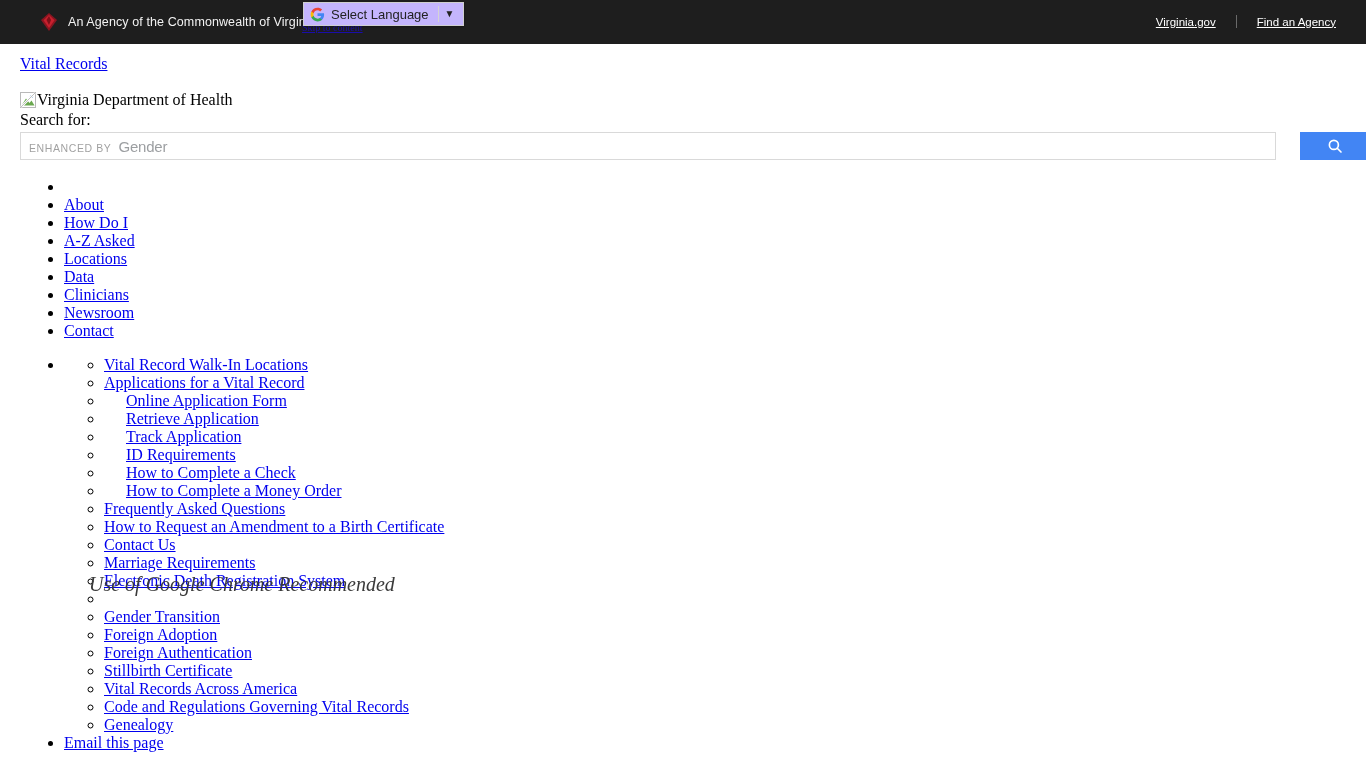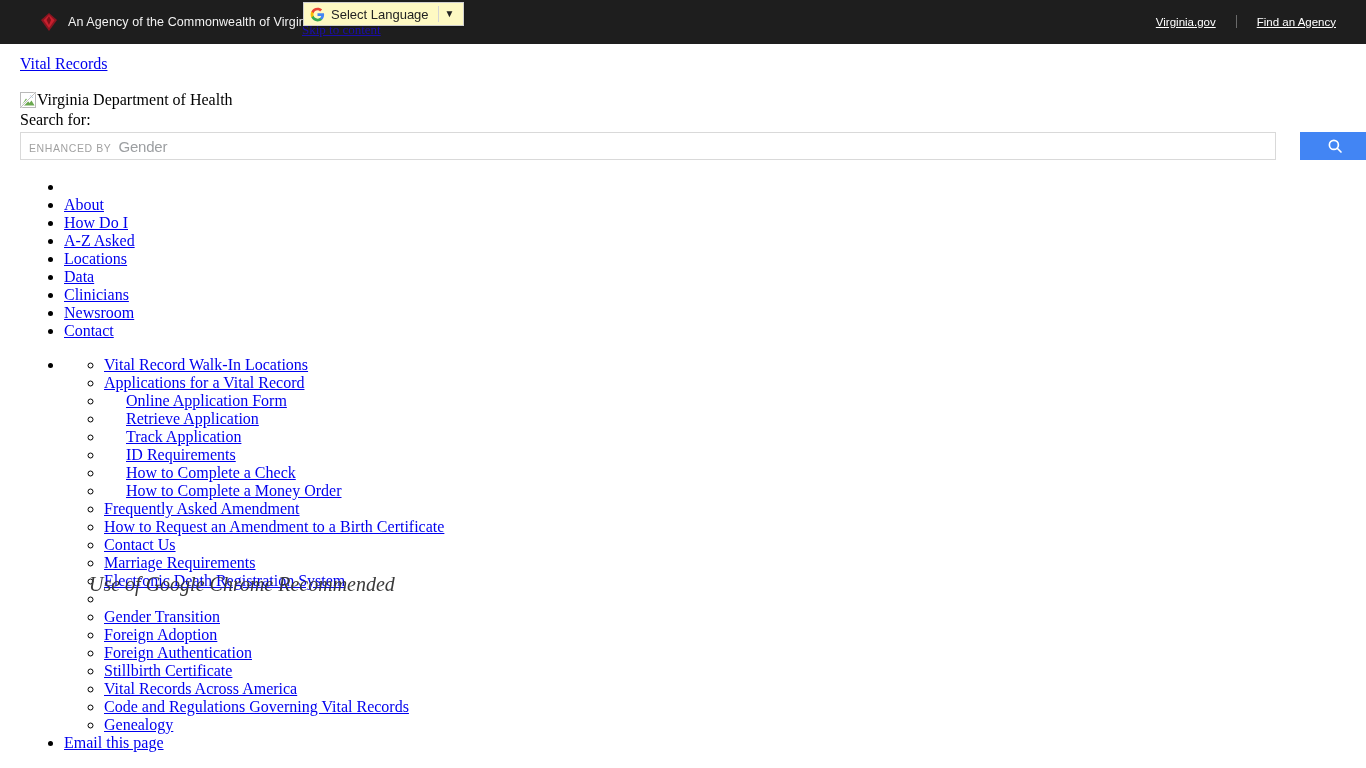--- a/index.html
+++ b/index.html
@@ -71,21 +71,21 @@
     background: #6a6a6a;
     display: inline-block;
   }
 
   
   .gt-widget {
     position: absolute;
     left: 303px;
     top: 2px;
     height: 22px;
-    background: #fef9c3;
+    background: #c4b5fd;
     border: 1px solid #cfcfcf;
     box-shadow: 0 1px 2px rgba(0,0,0,0.28);
     display: flex;
     align-items: center;
     padding: 0 2px 0 6px;
     z-index: 30;
     font-family: "Liberation Sans", "DejaVu Sans", sans-serif;
   }
   .gt-g {
     width: 15px; height: 15px;
@@ -109,21 +109,21 @@
     padding: 0 6px 0 6px;
     line-height: 1;
   }
 
   
   .skip-link {
     position: absolute;
     left: 302px;
     top: 22px;
     font-family: "Liberation Serif", "DejaVu Serif", serif;
-    font-size: 13px;
+    font-size: 10px;
     color: #1a0dab;
     text-decoration: underline;
     z-index: 20;
     white-space: nowrap;
   }
 
   
   .doc {
     position: absolute;
     top: 44px;
@@ -332,21 +332,21 @@
     <li>
       <ul id="section-nav">
           <li><a href="#">Vital Record Walk-In Locations</a></li>
           <li><a href="#">Applications for a Vital Record</a></li>
           <li><span class="indent-1"></span><a href="#">Online Application Form</a></li>
           <li><span class="indent-1"></span><a href="#">Retrieve Application</a></li>
           <li><span class="indent-1"></span><a href="#">Track Application</a></li>
           <li><span class="indent-1"></span><a href="#">ID Requirements</a></li>
           <li><span class="indent-1"></span><a href="#">How to Complete a Check</a></li>
           <li><span class="indent-1"></span><a href="#">How to Complete a Money Order</a></li>
-          <li><a href="#">Frequently Asked Amendment</a></li>
+          <li><a href="#">Frequently Asked Questions</a></li>
           <li><a href="#">How to Request an Amendment to a Birth Certificate</a></li>
           <li><a href="#">Contact Us</a></li>
           <li><a href="#">Marriage Requirements</a></li>
           <li><a href="#">Electronic Death Registration System</a></li>
           <li class="empty-item"></li>
           <li><a href="#">Gender Transition</a></li>
           <li><a href="#">Foreign Adoption</a></li>
           <li><a href="#">Foreign Authentication</a></li>
           <li><a href="#">Stillbirth Certificate</a></li>
           <li><a href="#">Vital Records Across America</a></li>

